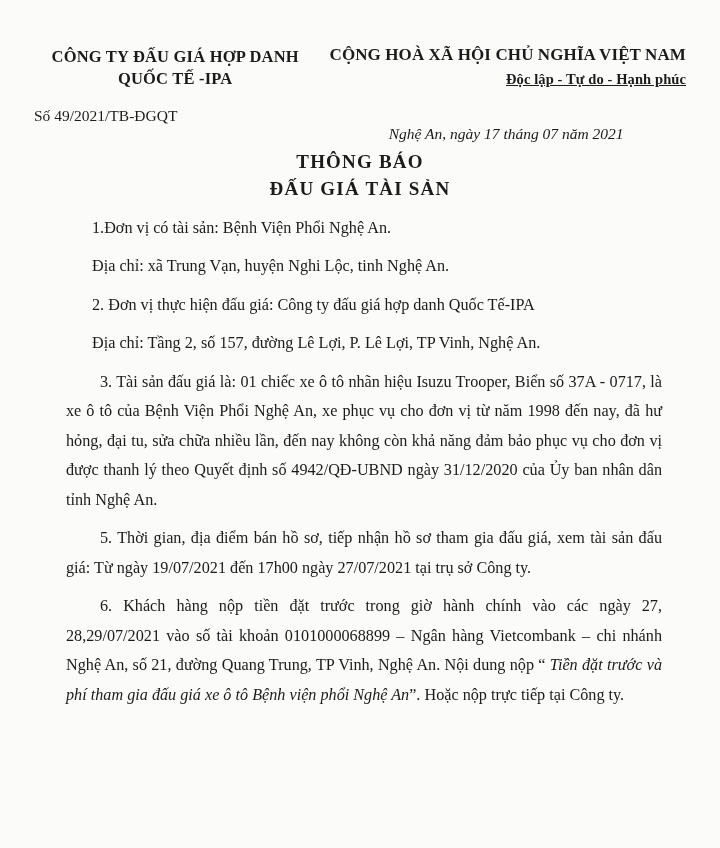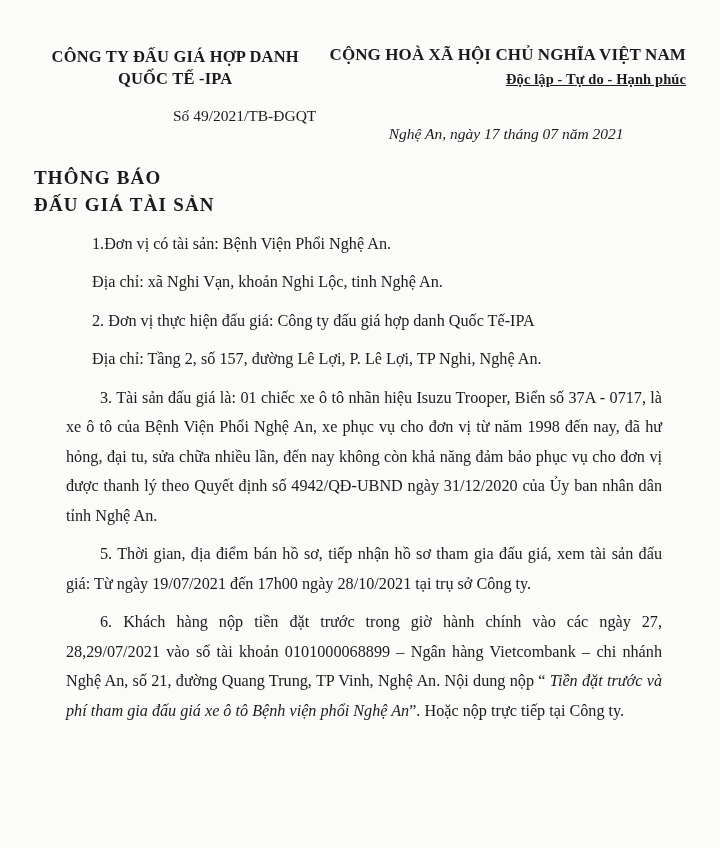--- a/index.html
+++ b/index.html
@@ -59,41 +59,42 @@
   }
   .motto {
     font-weight: bold;
     font-size: 14.5px;
     margin-top: 5px;
     letter-spacing: .1px;
     text-decoration: underline;
   }
   .doc-no {
     font-size: 15.5px;
-    text-align: right;
+    text-align: left;
     margin-top: 16px;
     width: 292px;
   }
   .place-date {
     font-style: italic;
     font-size: 15.5px;
     text-align: center;
     margin-top: 34px;
     width: 372px;
   }
   .hdr-row2 {
     display: flex;
     align-items: flex-start;
     justify-content: space-between;
     gap: 10px;
   }
 
   
   .title-block {
-    margin-top: 22px;
+    text-align: center;
+    margin-top: 6px;
   }
   .title-main {
     font-weight: bold;
     font-size: 19px;
     letter-spacing: 1.2px;
     line-height: 1.35;
   }
   .title-sub {
     font-weight: bold;
     font-size: 19px;
@@ -146,22 +147,22 @@
       <div class="place-date">Nghệ An, ngày 17 tháng 07  năm 2021</div>
     </div>
 
     <div class="title-block">
       <div class="title-main">THÔNG BÁO</div>
       <div class="title-sub">ĐẤU GIÁ TÀI SẢN</div>
     </div>
 
     <div class="body">
       <p class="para indent-sm">1.Đơn vị có tài sản: Bệnh Viện Phổi Nghệ An.</p>
-      <p class="para indent-sm">Địa chỉ: xã Nghi Vạn, khoản Nghi Lộc, tinh Nghệ An.</p>
+      <p class="para indent-sm">Địa chỉ: xã Trung Vạn, huyện Nghi Lộc, tinh Nghệ An.</p>
       <p class="para indent-sm">2. Đơn vị thực hiện đấu giá: Công ty đấu giá hợp danh Quốc Tế-IPA</p>
-      <p class="para indent-sm">Địa chỉ: Tầng 2, số 157, đường Lê Lợi, P. Lê Lợi, TP Nghi, Nghệ An.</p>
+      <p class="para indent-sm">Địa chỉ: Tầng 2, số 157, đường Lê Lợi, P. Lê Lợi, TP Vinh, Nghệ An.</p>
       <p class="para indent">3. Tài sản đấu giá là: 01 chiếc xe ô tô nhãn hiệu Isuzu Trooper, Biển số 37A - 0717, là xe ô tô của Bệnh Viện Phổi Nghệ An, xe phục vụ cho đơn vị từ năm 1998 đến nay, đã hư hỏng, đại tu, sửa chữa nhiều lần, đến nay không còn khả năng đảm bảo phục vụ cho đơn vị được thanh lý theo Quyết định số 4942/QĐ-UBND ngày 31/12/2020 của Ủy ban nhân dân tỉnh Nghệ An.</p>
-      <p class="para indent">5. Thời gian, địa điểm bán hồ sơ, tiếp nhận hồ sơ tham gia đấu giá, xem tài sản đấu giá: Từ ngày 19/07/2021 đến 17h00 ngày 28/10/2021 tại trụ sở Công ty.</p>
+      <p class="para indent">5. Thời gian, địa điểm bán hồ sơ, tiếp nhận hồ sơ tham gia đấu giá, xem tài sản đấu giá: Từ ngày 19/07/2021 đến 17h00 ngày 27/07/2021 tại trụ sở Công ty.</p>
       <p class="para indent"><span>6. Khách hàng nộp tiền đặt trước trong giờ hành chính vào các ngày 27, 28,29/07/2021 vào số tài khoản 0101000068899 – Ngân hàng Vietcombank – chi nhánh Nghệ An, số 21, đường Quang Trung, TP Vinh, Nghệ An. Nội dung nộp “ </span><span class="ital">Tiền đặt trước và phí tham gia đấu giá xe ô tô Bệnh viện phổi  Nghệ An</span><span>”. Hoặc nộp trực tiếp tại Công ty.</span></p>
     </div>
 
   </div>
 </div>
 
 </body></html>

